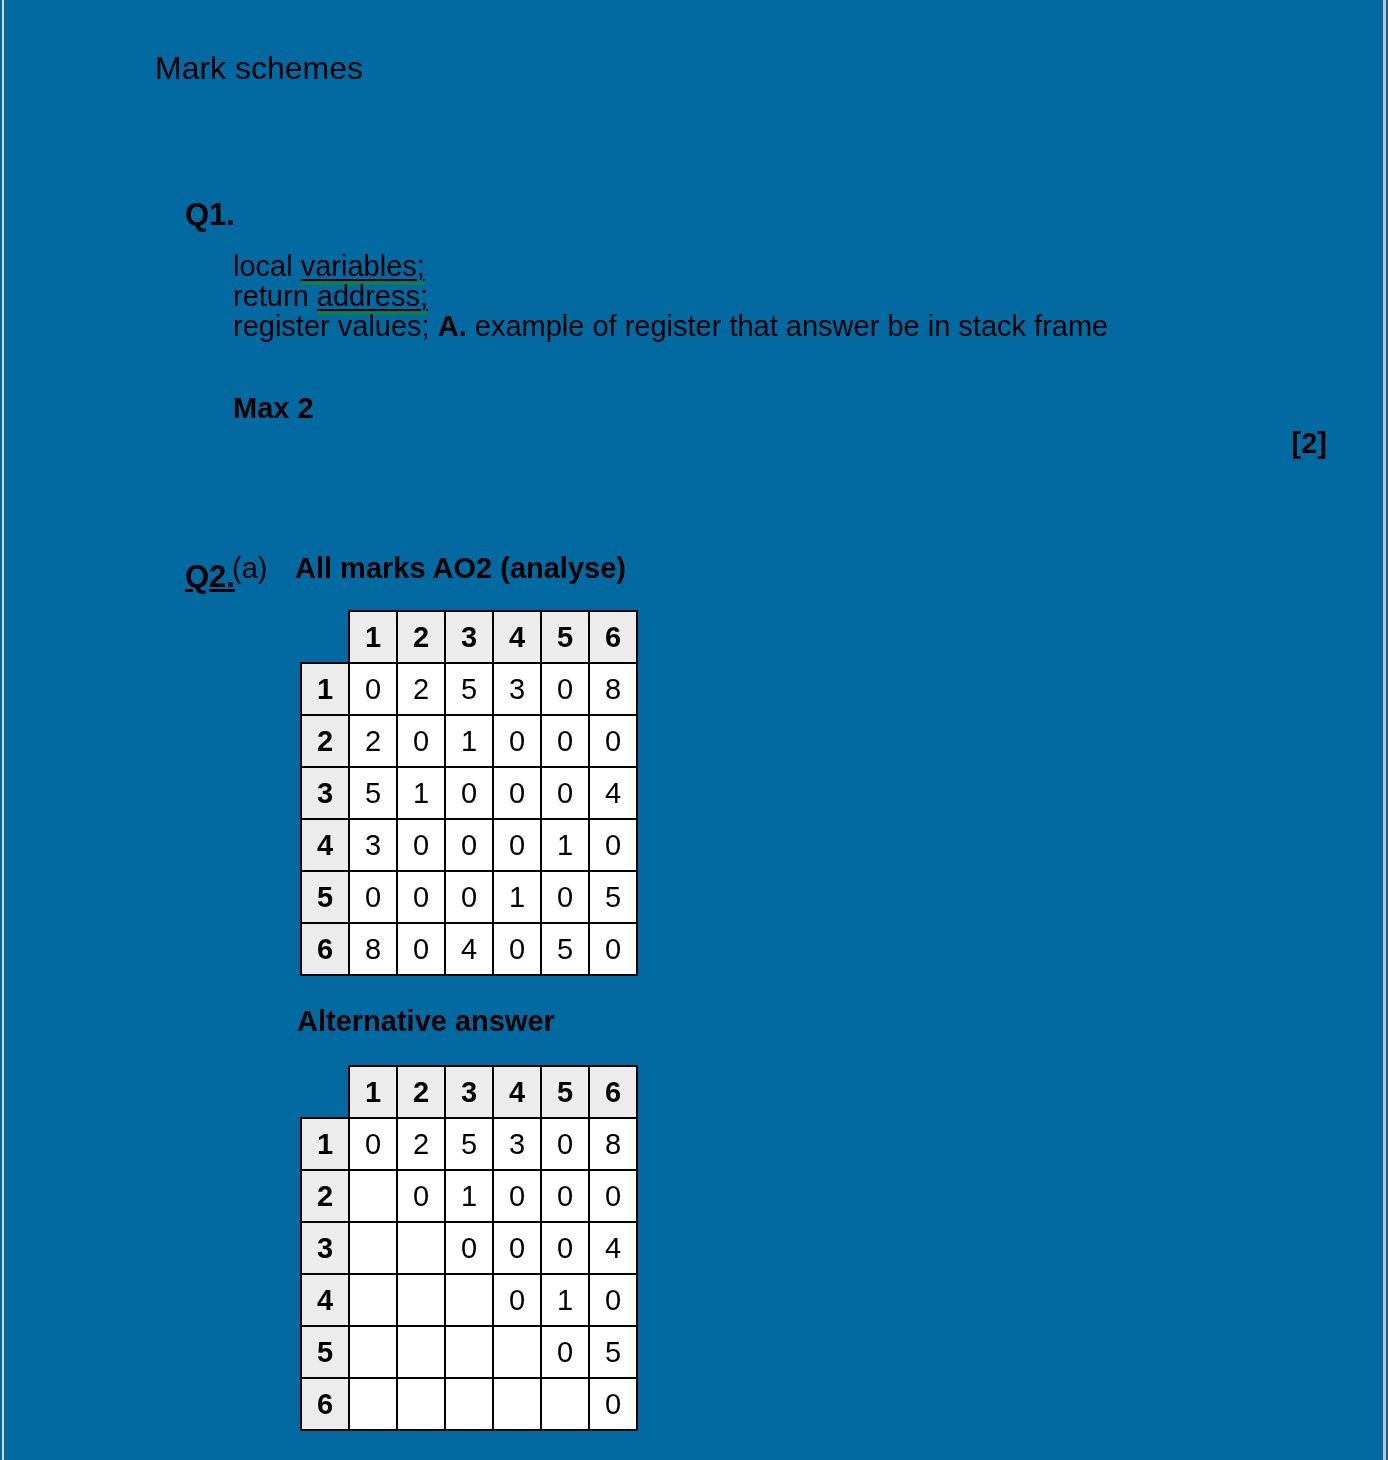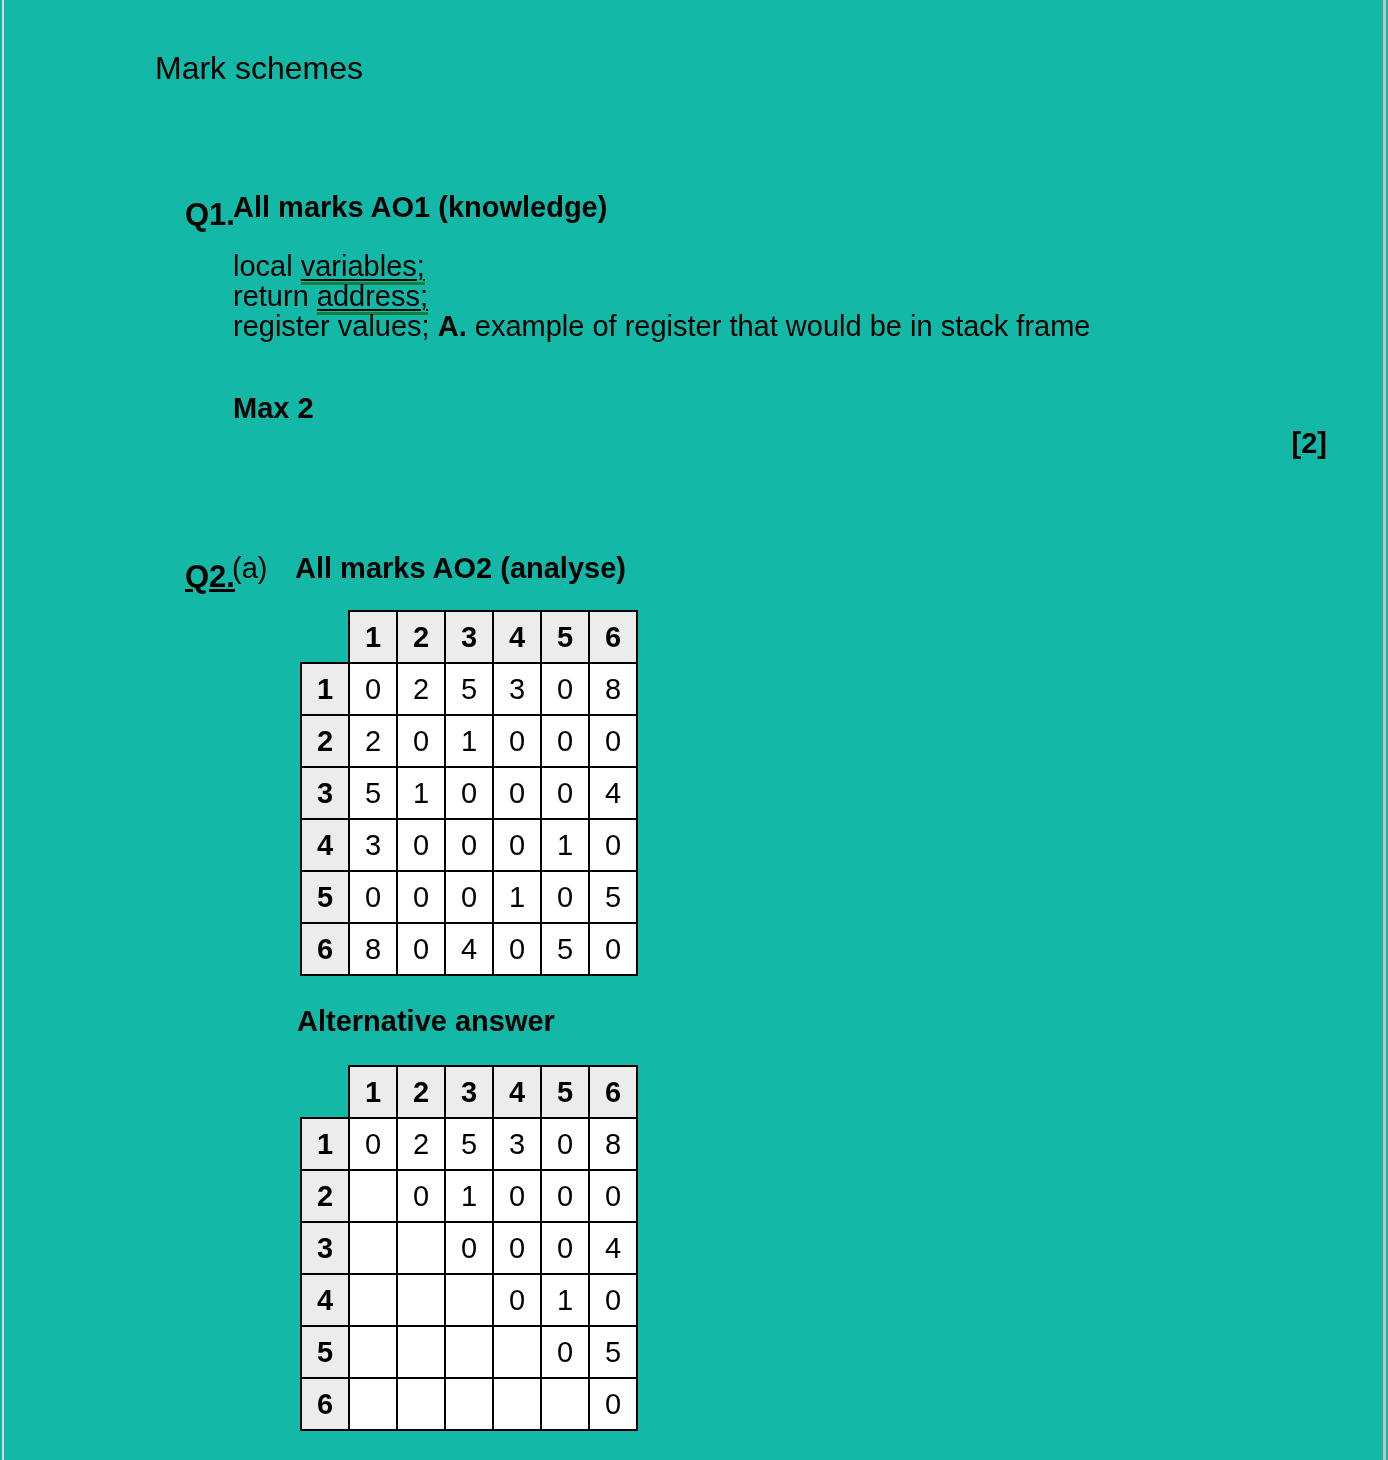--- a/index.html
+++ b/index.html
@@ -4,21 +4,21 @@
 <style>
   html, body {
     margin: 0;
     padding: 0;
     background: #ffffff;
   }
   .page {
     position: relative;
     width: 1388px;
     height: 1460px;
-    background: #14b8a6;
+    background: #0369a1;
     font-family: "Liberation Sans", "DejaVu Sans", sans-serif;
     color: #000000;
     overflow: hidden;
   }
   .edge {
     position: absolute;
     top: 0;
     height: 100%;
   }
   .edge-left  { left: 2px;    width: 2px; background: #d6d6d6; }
@@ -99,26 +99,25 @@
 </head>
 <body>
 
 <div class="page">
   <div class="edge edge-left"></div>
   <div class="edge edge-right"></div>
 
   <div class="abs doc-title">Mark schemes</div>
 
   <div class="abs q-label q1-label">Q1.</div>
-  <div class="abs bold-heading q1-heading">All marks AO1 (knowledge)</div>
 
   <div class="abs body-lines">
     <div><span>local </span><span class="term">variables;</span></div>
     <div><span>return </span><span class="term">address;</span></div>
-    <div><span>register values; </span><span class="inline-bold">A.</span><span> example of register that would be in stack frame</span></div>
+    <div><span>register values; </span><span class="inline-bold">A.</span><span> example of register that answer be in stack frame</span></div>
   </div>
 
   <div class="abs max-label">Max 2</div>
   <div class="abs marks-badge">[2]</div>
 
   <div class="abs q-label q2-label">Q2.</div>
   <div class="abs q2a-part">(a)</div>
   <div class="abs bold-heading q2a-heading">All marks AO2 (analyse)</div>
 
   <table class="grid grid-1">

